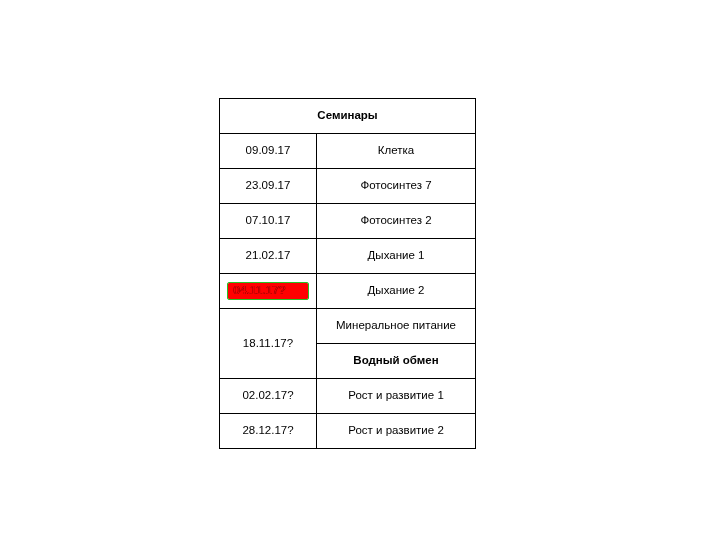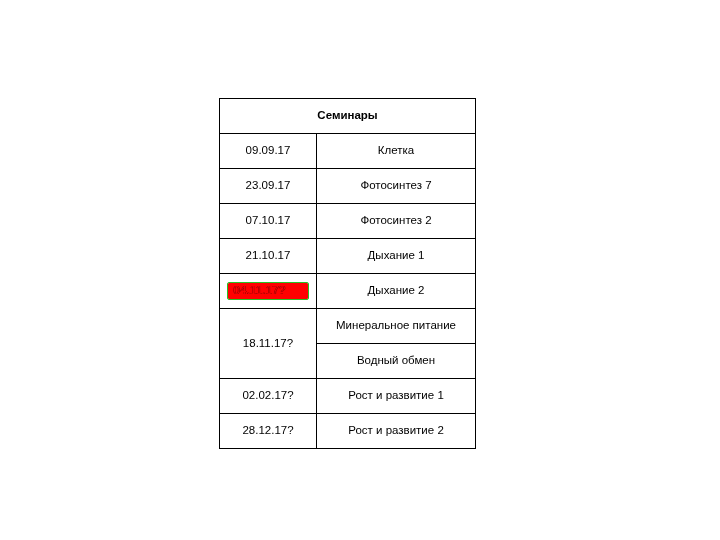--- a/index.html
+++ b/index.html
@@ -58,21 +58,21 @@
     height: 32px;
   }
 
   
   td.filled-green {
     background: #d2dfb7;
   }
 
   
   td.split-top { border-bottom: 1px solid #000000; height: 30px; }
-  td.split-bottom { border-top: 1px solid #000000; height: 32px; }
+  td.split-bottom { border-top: 1px solid #000000; height: 32px; font-weight: bold; }
 
   
   td.merged-date { height: 62px; }
 
   
   .selected-date {
     display: inline-block;
     background: #ff0000;
     color: #ff0000;
     padding: 1px 22px 2px 5px;
@@ -111,21 +111,21 @@
         <td>23.09.17</td>
         <td>Фотосинтез 7</td>
       </tr>
 
       <tr>
         <td>07.10.17</td>
         <td>Фотосинтез 2</td>
       </tr>
 
       <tr>
-        <td>21.10.17</td>
+        <td>21.02.17</td>
         <td>Дыхание 1</td>
       </tr>
 
       <tr>
         <td><span class="selected-date">04.11.17?</span></td>
         <td>Дыхание 2</td>
       </tr>
 
       <tr>
         <td class="merged-date" rowspan="2">18.11.17?</td>

